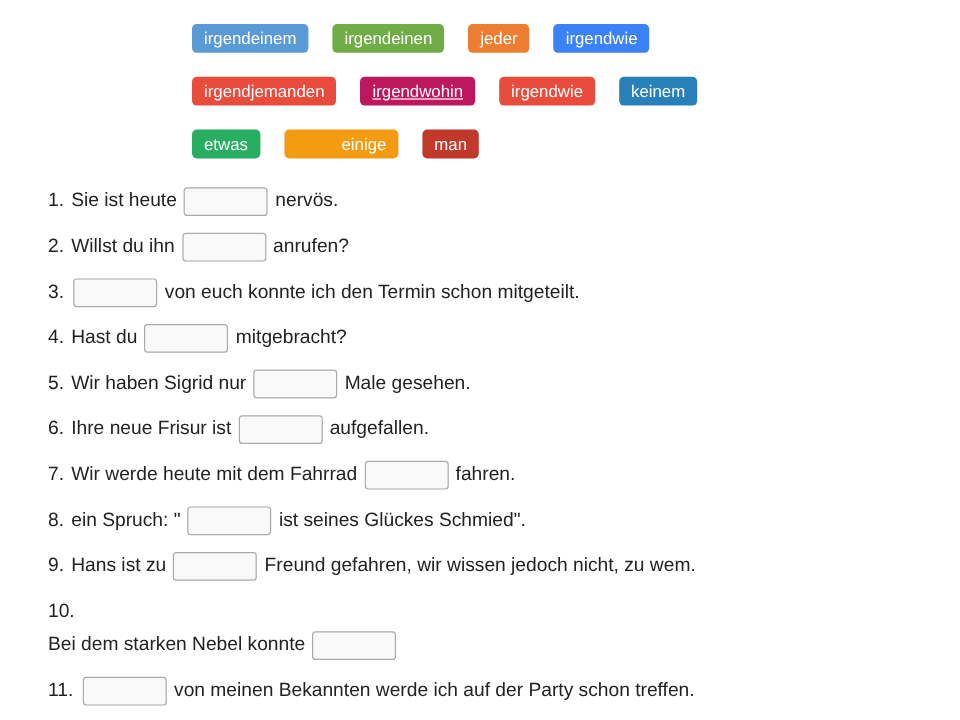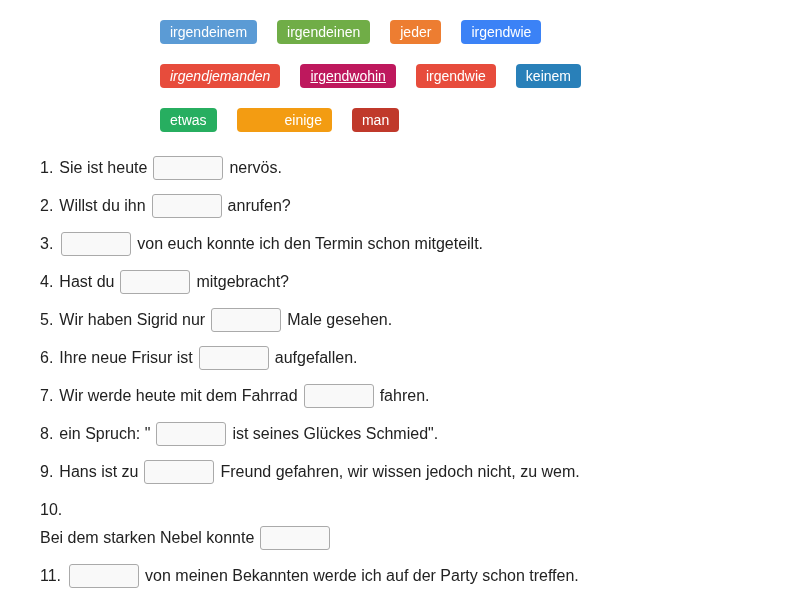--- a/index.html
+++ b/index.html
@@ -85,21 +85,21 @@
     }
   </style>
 </head>
 <body>
 
 <div class="word-bank">
 <span class="word-chip" style="background-color: rgb(91, 155, 213);">irgendeinem</span>
     <span class="word-chip" style="background-color: rgb(112, 173, 71);">irgendeinen</span>
     <span class="word-chip" style="background-color: rgb(237, 125, 49);">jeder</span>
     <span class="word-chip" style="background-color: #3b82f6;">irgendwie</span>
-    <span class="word-chip" style="background-color: rgb(231, 76, 60); font-style: italic;">irgendjemanden</span>
+    <span class="word-chip" style="background-color: rgb(231, 76, 60);">irgendjemanden</span>
     <span class="word-chip" style="background-color: #be185d; text-decoration: underline;">irgendwohin</span>
     <span class="word-chip" style="background-color: rgb(231, 76, 60);">irgendwie</span>
     <span class="word-chip" style="background-color: rgb(41, 128, 185);">keinem</span>
     <span class="word-chip" style="background-color: rgb(39, 174, 96);">etwas</span>
     <span class="word-chip" style="background-color: rgb(243, 156, 18); padding-left: 48px;">einige</span>
     <span class="word-chip" style="background-color: rgb(192, 57, 43);">man</span>
   </div>
 
 <ol class="sentences">
 <li class="sentence-item">

